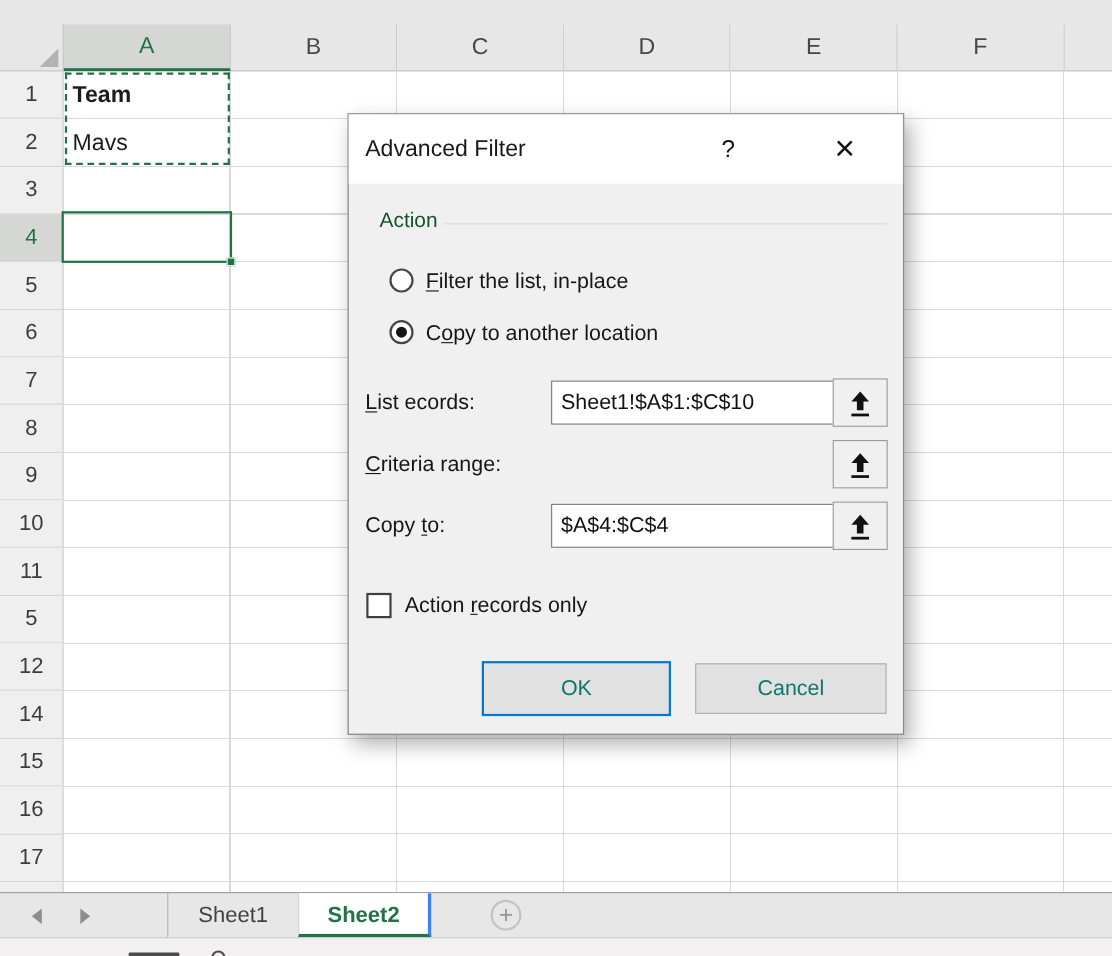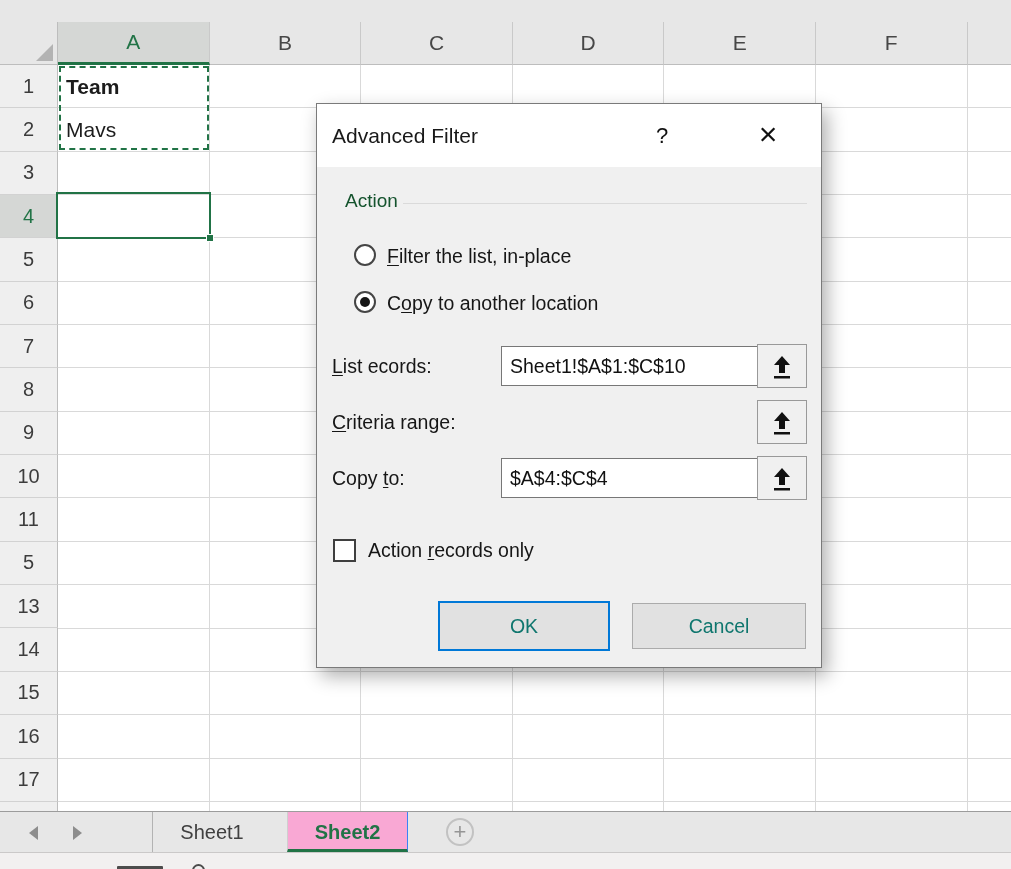--- a/index.html
+++ b/index.html
@@ -83,22 +83,22 @@
   .tabbar { position:absolute; left:0; top:811px; width:1011px; height:41px; background:#e7e7e7;
     border-top:1px solid #9c9c9c; }
   .nav-tri { position:absolute; top:14px; width:0; height:0; }
   .nav-left { left:29px; border-top:7px solid transparent; border-bottom:7px solid transparent;
     border-right:9px solid #8d8d8d; }
   .nav-right { left:73px; border-top:7px solid transparent; border-bottom:7px solid transparent;
     border-left:9px solid #8d8d8d; }
   .tab-sep { position:absolute; left:152px; top:0; width:1px; height:40px; background:#b3b3b3; }
   .tab { position:absolute; top:0; height:40px; line-height:40px; text-align:center; font-size:20px; }
   .tab-1 { left:153px; width:118px; color:#404040; }
-  .tab-2 { left:271px; width:121px; background:#f9a8d4; color:#217346; font-weight:bold;
-    border-left:1px solid #cfcfcf; border-right:1px solid #3b82f6; border-bottom:3px solid #217346;margin-left:16px; }
+  .tab-2 { left:271px; width:121px; background:#ffffff; color:#217346; font-weight:bold;
+    border-left:1px solid #cfcfcf; border-right:3px solid #3b82f6; border-bottom:3px solid #217346; }
   .tab-add { position:absolute; left:446px; top:6px; width:28px; height:28px; border:2px solid #c2c2c2;
     border-radius:50%; color:#959595; font-size:22px; line-height:23px; text-align:center; }
 
   .statusbar { position:absolute; left:0; top:852px; width:1011px; height:17px; background:#f2f0f0;
     border-top:1px solid #cbc9c9; overflow:hidden; }
   .st-bar { position:absolute; left:117px; top:13px; width:46px; height:6px; background:#4c4c4c; border-radius:1px; }
   .st-circ { position:absolute; left:192px; top:11px; width:13px; height:13px; border:2px solid #4c4c4c; border-radius:50%; }
 </style>
 </head>
 <body>
@@ -127,21 +127,21 @@
     <div class="row-h">3</div>
     <div class="row-h sel">4</div>
     <div class="row-h">5</div>
     <div class="row-h">6</div>
     <div class="row-h">7</div>
     <div class="row-h">8</div>
     <div class="row-h">9</div>
     <div class="row-h">10</div>
     <div class="row-h">11</div>
     <div class="row-h">5</div>
-    <div class="row-h">13</div>
+    <div class="row-h">12</div>
     <div class="row-h">14</div>
     <div class="row-h">15</div>
     <div class="row-h">16</div>
     <div class="row-h">17</div>
     <div class="row-h">18</div>
   </div>
 
   <div class="cells"></div>
   <div class="cell-text cell-a1">Team</div>
   <div class="cell-text cell-a2">Mavs</div>

